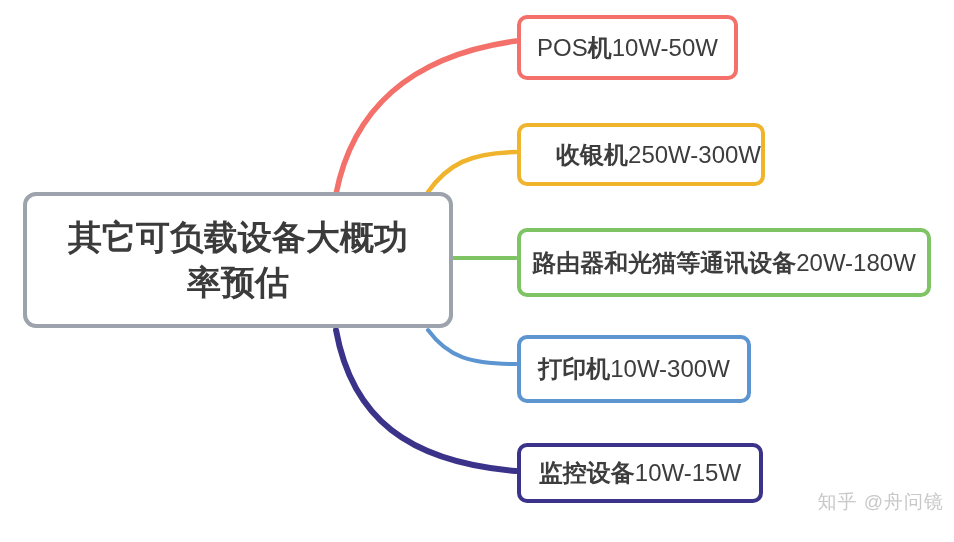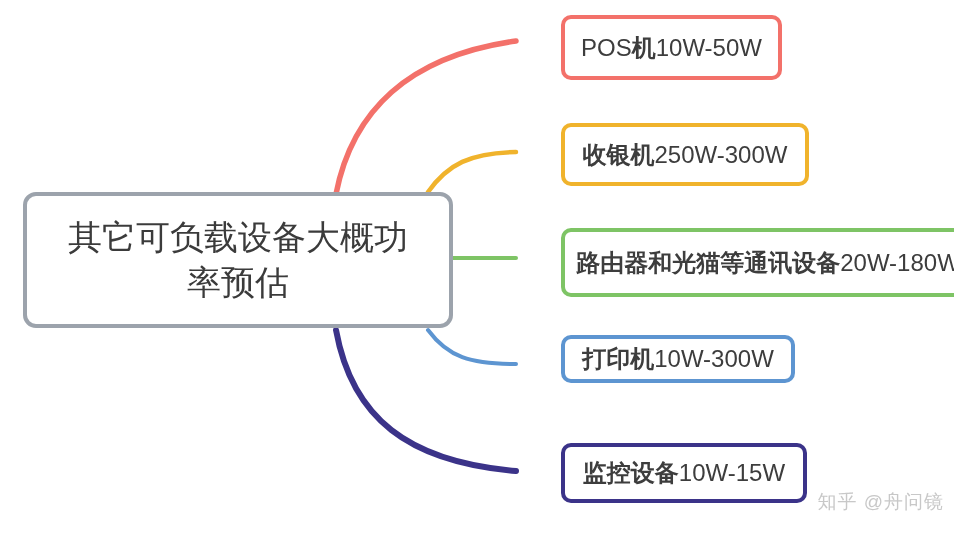--- a/index.html
+++ b/index.html
@@ -17,36 +17,35 @@
   .node{
     position:absolute;
     box-sizing:border-box;
     background:#ffffff;
     border:4px solid #ccc;
     display:flex;align-items:center;justify-content:center;
   }
   .root-node{
     left:23px;top:192px;width:430px;height:136px;
     border-radius:13px;
-    font-size:34px;font-weight:400;
+    font-size:34px;font-weight:700;
     text-align:center;line-height:1.32;
     color:#3b3b3b;
   }
   .branch{
     border-radius:10px;
     font-size:24px;
     color:#3d3d3d;
     white-space:nowrap;
-    margin-left:44px;
   }
   .branch .bold{font-weight:700;}
   .b0{left:517px;top:15px;width:221px;height:65px;}
   .b1{left:517px;top:123px;width:248px;height:63px;}
   .b2{left:517px;top:228px;width:414px;height:69px;}
-  .b3{left:517px;top:335px;width:234px;height:48px;}
+  .b3{left:517px;top:335px;width:234px;height:68px;}
   .b4{left:517px;top:443px;width:246px;height:60px;}
   .watermark{
     position:absolute;
     right:10px;top:489px;
     font-size:19px;
     color:#c8c8c8;
     letter-spacing:1px;
   }
 </style>
 </head>
@@ -65,21 +64,21 @@
   <div class="node root-node" style="border-color: rgb(156, 163, 172); color: rgb(59, 59, 59);">
     <div>
       <span style="display:block">其它可负载设备大概功</span>
       <span style="display:block">率预估</span>
     </div>
   </div>
 
   <div class="node branch b0" style="border-color: rgb(243, 113, 106); color: rgb(61, 61, 61);">
     <span class="label"><span>POS</span><span class="bold">机</span><span>10W-50W</span></span>
   </div>
-  <div class="node branch b1" style="border-color: rgb(240, 179, 44); color: rgb(61, 61, 61);">
+  <div class="node branch b1" style="border-color: rgb(240, 179, 44); color: rgb(61, 61, 61); justify-content: flex-end;">
     <span class="label"><span class="bold">收银机</span><span>250W-300W</span></span>
   </div>
   <div class="node branch b2" style="border-color: rgb(126, 196, 101); color: rgb(61, 61, 61);">
     <span class="label"><span class="bold">路由器和光猫等通讯设备</span><span>20W-180W</span></span>
   </div>
   <div class="node branch b3" style="border-color: rgb(93, 149, 209); color: rgb(61, 61, 61);">
     <span class="label"><span class="bold">打印机</span><span>10W-300W</span></span>
   </div>
   <div class="node branch b4" style="border-color: rgb(59, 51, 137); color: rgb(61, 61, 61); text-align: center;">
     <span class="label"><span class="bold">监控设备</span><span>10W-15W</span></span>

